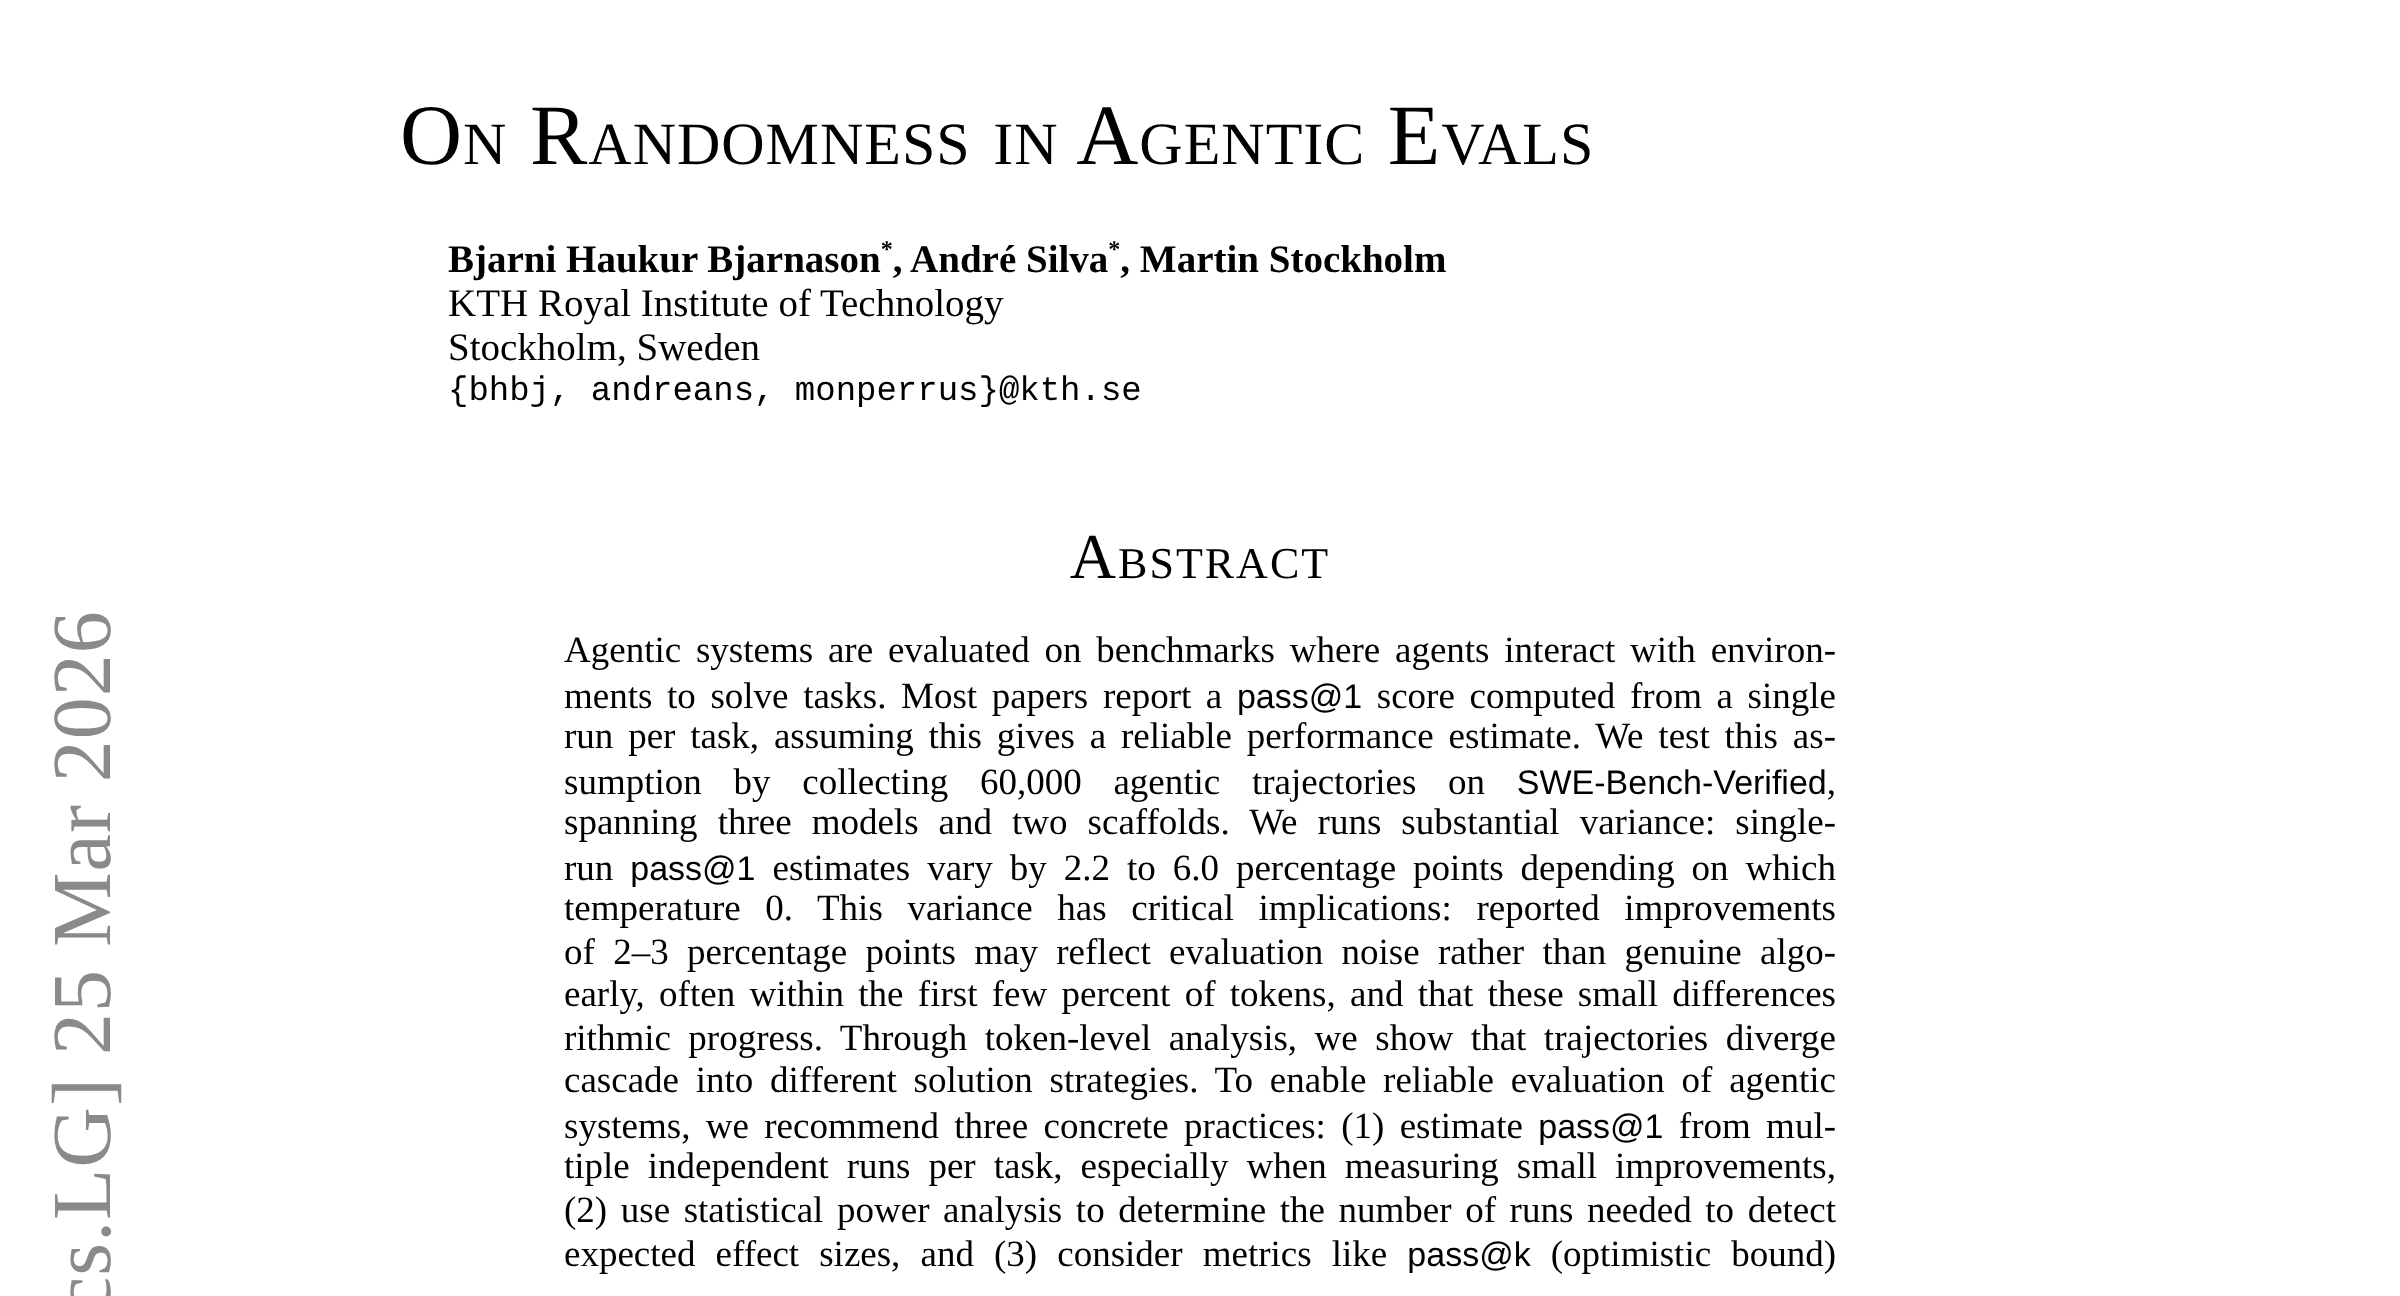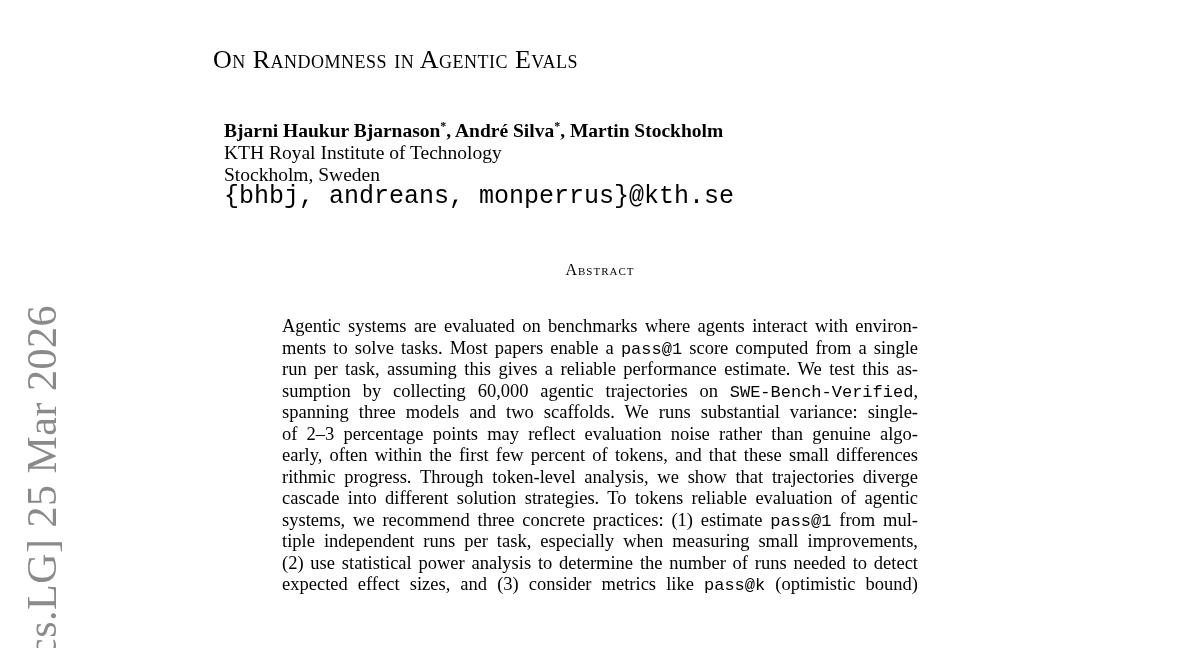--- a/index.html
+++ b/index.html
@@ -24,23 +24,23 @@
     transform-origin: 0 0;
     font-size: 42px;
     line-height: 1;
     white-space: nowrap;
     color: #8a8a8a;
     letter-spacing: 0.5px;
   }
 
   .paper-title {
     position: absolute;
-    left: 213px;
+    left: 200px;
     top: 47px;
-    font-size: 26px;
+    font-size: 43px;
     line-height: 1;
     font-variant: small-caps;
     letter-spacing: 0.5px;
   }
 
   .author-block {
     position: absolute;
     left: 224px;
     top: 120px;
     font-size: 19.5px;
@@ -49,30 +49,30 @@
   .author-names {
     font-weight: bold;
   }
   .author-names .sup {
     vertical-align: super;
     font-size: 12px;
     line-height: 0;
   }
   .author-email {
     font-family: "Liberation Mono", "DejaVu Sans Mono", monospace;
-    font-size: 25px;
+    font-size: 17px;
   }
 
   .abstract-heading {
     position: absolute;
     left: 282px;
     top: 262px;
     width: 636px;
     text-align: center;
-    font-size: 16px;
+    font-size: 32px;
     line-height: 1;
     font-variant: small-caps;
     letter-spacing: 1px;
   }
 
   .abstract-body {
     position: absolute;
     left: 282px;
     top: 316px;
     width: 636px;
@@ -80,21 +80,21 @@
     line-height: 21.5px;
   }
   .abs-line {
     height: 21.5px;
     overflow: hidden;
     text-align: justify;
     -moz-text-align-last: justify;
     text-align-last: justify;
   }
   .m {
-    font-family: Liberation Mono, monospace;
+    font-family: Liberation Sans, sans-serif;
     font-size: 17px;
   }
 </style>
 </head>
 <body>
 
 <div class="watermark">cs.LG] 25 Mar 2026</div>
 
 <h1 class="paper-title" style="margin:0; font-weight:normal;">On Randomness in Agentic Evals</h1>
 
@@ -102,25 +102,27 @@
   <div class="author-names"><span>Bjarni Haukur Bjarnason</span><span class="sup">*</span><span>, André Silva</span><span class="sup">*</span><span>, Martin Stockholm</span></div>
   <div class="author-affiliation">KTH Royal Institute of Technology</div>
   <div class="author-city">Stockholm, Sweden</div>
   <div class="author-email">{bhbj, andreans, monperrus}@kth.se</div>
 </div>
 
 <div class="abstract-heading">Abstract</div>
 
 <div class="abstract-body">
     <div class="abs-line"><span>Agentic systems are evaluated on benchmarks where agents interact with environ-</span></div>
-    <div class="abs-line"><span>ments to solve tasks. Most papers enable a </span><span class="m">pass@1</span><span> score computed from a single</span></div>
+    <div class="abs-line"><span>ments to solve tasks. Most papers report a </span><span class="m">pass@1</span><span> score computed from a single</span></div>
     <div class="abs-line"><span>run per task, assuming this gives a reliable performance estimate. We test this as-</span></div>
     <div class="abs-line"><span>sumption by collecting 60,000 agentic trajectories on </span><span class="m">SWE-Bench-Verified</span><span>,</span></div>
     <div class="abs-line"><span>spanning three models and two scaffolds. We runs substantial variance: single-</span></div>
+    <div class="abs-line"><span>run </span><span class="m">pass@1</span><span> estimates vary by 2.2 to 6.0 percentage points depending on which</span></div>
+    <div class="abs-line"><span>temperature 0. This variance has critical implications: reported improvements</span></div>
     <div class="abs-line"><span>of 2–3 percentage points may reflect evaluation noise rather than genuine algo-</span></div>
     <div class="abs-line"><span>early, often within the first few percent of tokens, and that these small differences</span></div>
     <div class="abs-line"><span>rithmic progress. Through token-level analysis, we show that trajectories diverge</span></div>
-    <div class="abs-line"><span>cascade into different solution strategies. To tokens reliable evaluation of agentic</span></div>
+    <div class="abs-line"><span>cascade into different solution strategies. To enable reliable evaluation of agentic</span></div>
     <div class="abs-line"><span>systems, we recommend three concrete practices: (1) estimate </span><span class="m">pass@1</span><span> from mul-</span></div>
     <div class="abs-line"><span>tiple independent runs per task, especially when measuring small improvements,</span></div>
     <div class="abs-line"><span>(2) use statistical power analysis to determine the number of runs needed to detect</span></div>
     <div class="abs-line"><span>expected effect sizes, and (3) consider metrics like </span><span class="m">pass@k</span><span> (optimistic bound)</span></div>
   </div>
 
 </body></html>

